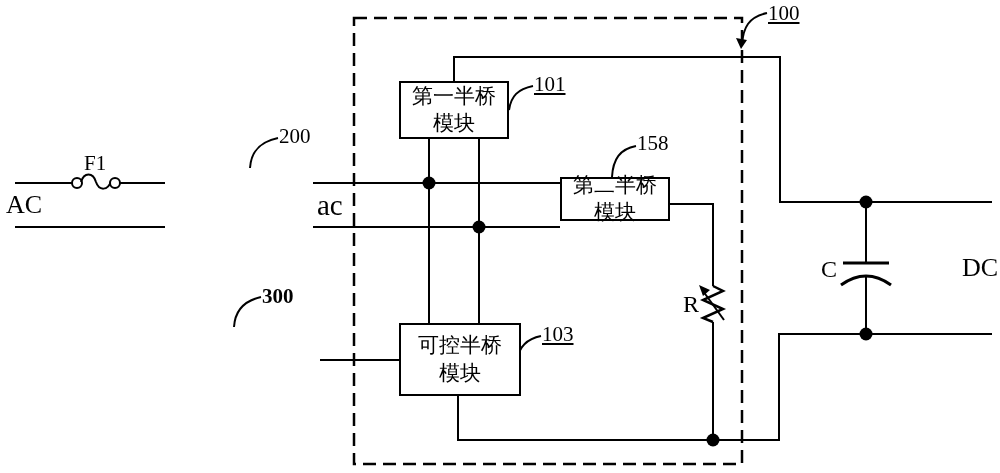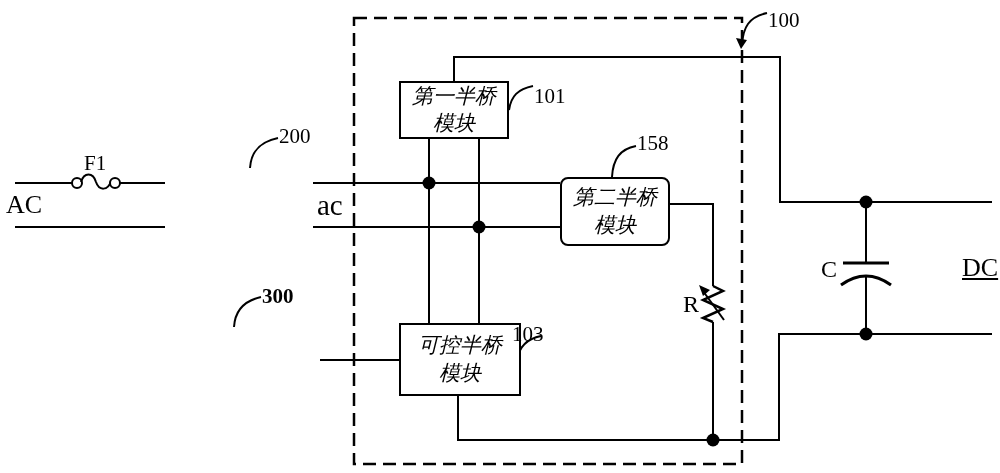--- a/index.html
+++ b/index.html
@@ -1,21 +1,21 @@
 <!DOCTYPE html>
 <html><head>
 <meta charset="utf-8">
 <style>
   html,body{margin:0;padding:0;background:#fff;}
   #fig{position:relative;width:1000px;height:473px;background:#ffffff;
        font-family:"Liberation Serif","DejaVu Serif",serif;color:#000;overflow:hidden;}
   #wires{position:absolute;left:0;top:0;width:1000px;height:473px;}
   .box{position:absolute;box-sizing:border-box;border:2px solid #000;background:#fff;
        display:flex;flex-direction:column;align-items:center;justify-content:center;
-       text-align:center;line-height:1.3;font-style:italic;}
+       text-align:center;line-height:1.3;}
   .lbl{position:absolute;white-space:nowrap;}
   .ref{font-size:21px;}
   .big{font-size:26px;}
 </style>
 </head>
 <body>
 
 <div id="fig">
 
   <svg id="wires" viewBox="0 0 1000 473" xmlns="http://www.w3.org/2000/svg">
@@ -66,38 +66,38 @@
     <path d="M278,138 C259,142 251,152 250,168" stroke="#000" stroke-width="2" fill="none"></path>
     <path d="M261,297 C243,301 235,311 234,327" stroke="#000" stroke-width="2" fill="none"></path>
   </svg>
 
 
   <div class="box" style="left:399px;top:81px;width:110px;height:58px;font-size:21px;">
     <span>第一半桥</span>
     <span>模块</span>
   </div>
 
-  <div class="box" style="left:560px;top:177px;width:110px;height:69px;font-size:21px;border-radius:8px;">
+  <div class="box" style="left:560px;top:177px;width:110px;height:44px;font-size:21px;">
     <span>第二半桥</span>
     <span>模块</span>
   </div>
 
   <div class="box" style="left:399px;top:323px;width:122px;height:73px;font-size:21px;">
     <span>可控半桥</span>
     <span>模块</span>
   </div>
 
 
   <div class="lbl big" style="left:6px;top:190px;">AC</div>
   <div class="lbl" style="left:84px;top:151px;font-size:21px;">F1</div>
   <div class="lbl" style="left:317px;top:189px;font-size:29px;">ac</div>
   <div class="lbl" style="left:683px;top:291px;font-size:24px;">R</div>
   <div class="lbl" style="left:821px;top:256px;font-size:24px;">C</div>
-  <div class="lbl big" style="left:962px;top:253px;text-decoration:underline;">DC</div>
+  <div class="lbl big" style="left:962px;top:253px;">DC</div>
 
-  <div class="lbl ref" style="left:768px;top:8px;">100</div>
-  <div class="lbl ref" style="left:534px;top:84px;">101</div>
+  <div class="lbl ref" style="left:768px;top:1px;text-decoration:underline;">100</div>
+  <div class="lbl ref" style="left:534px;top:72px;text-decoration:underline;">101</div>
   <div class="lbl ref" style="left:637px;top:131px;">158</div>
-  <div class="lbl ref" style="left:512px;top:322px;">103</div>
+  <div class="lbl ref" style="left:542px;top:322px;text-decoration:underline;">103</div>
   <div class="lbl ref" style="left:279px;top:124px;text-align:center;">200</div>
   <div class="lbl ref" style="left:262px;top:284px;font-weight:bold;">300</div>
 
 </div>
 
 </body></html>

